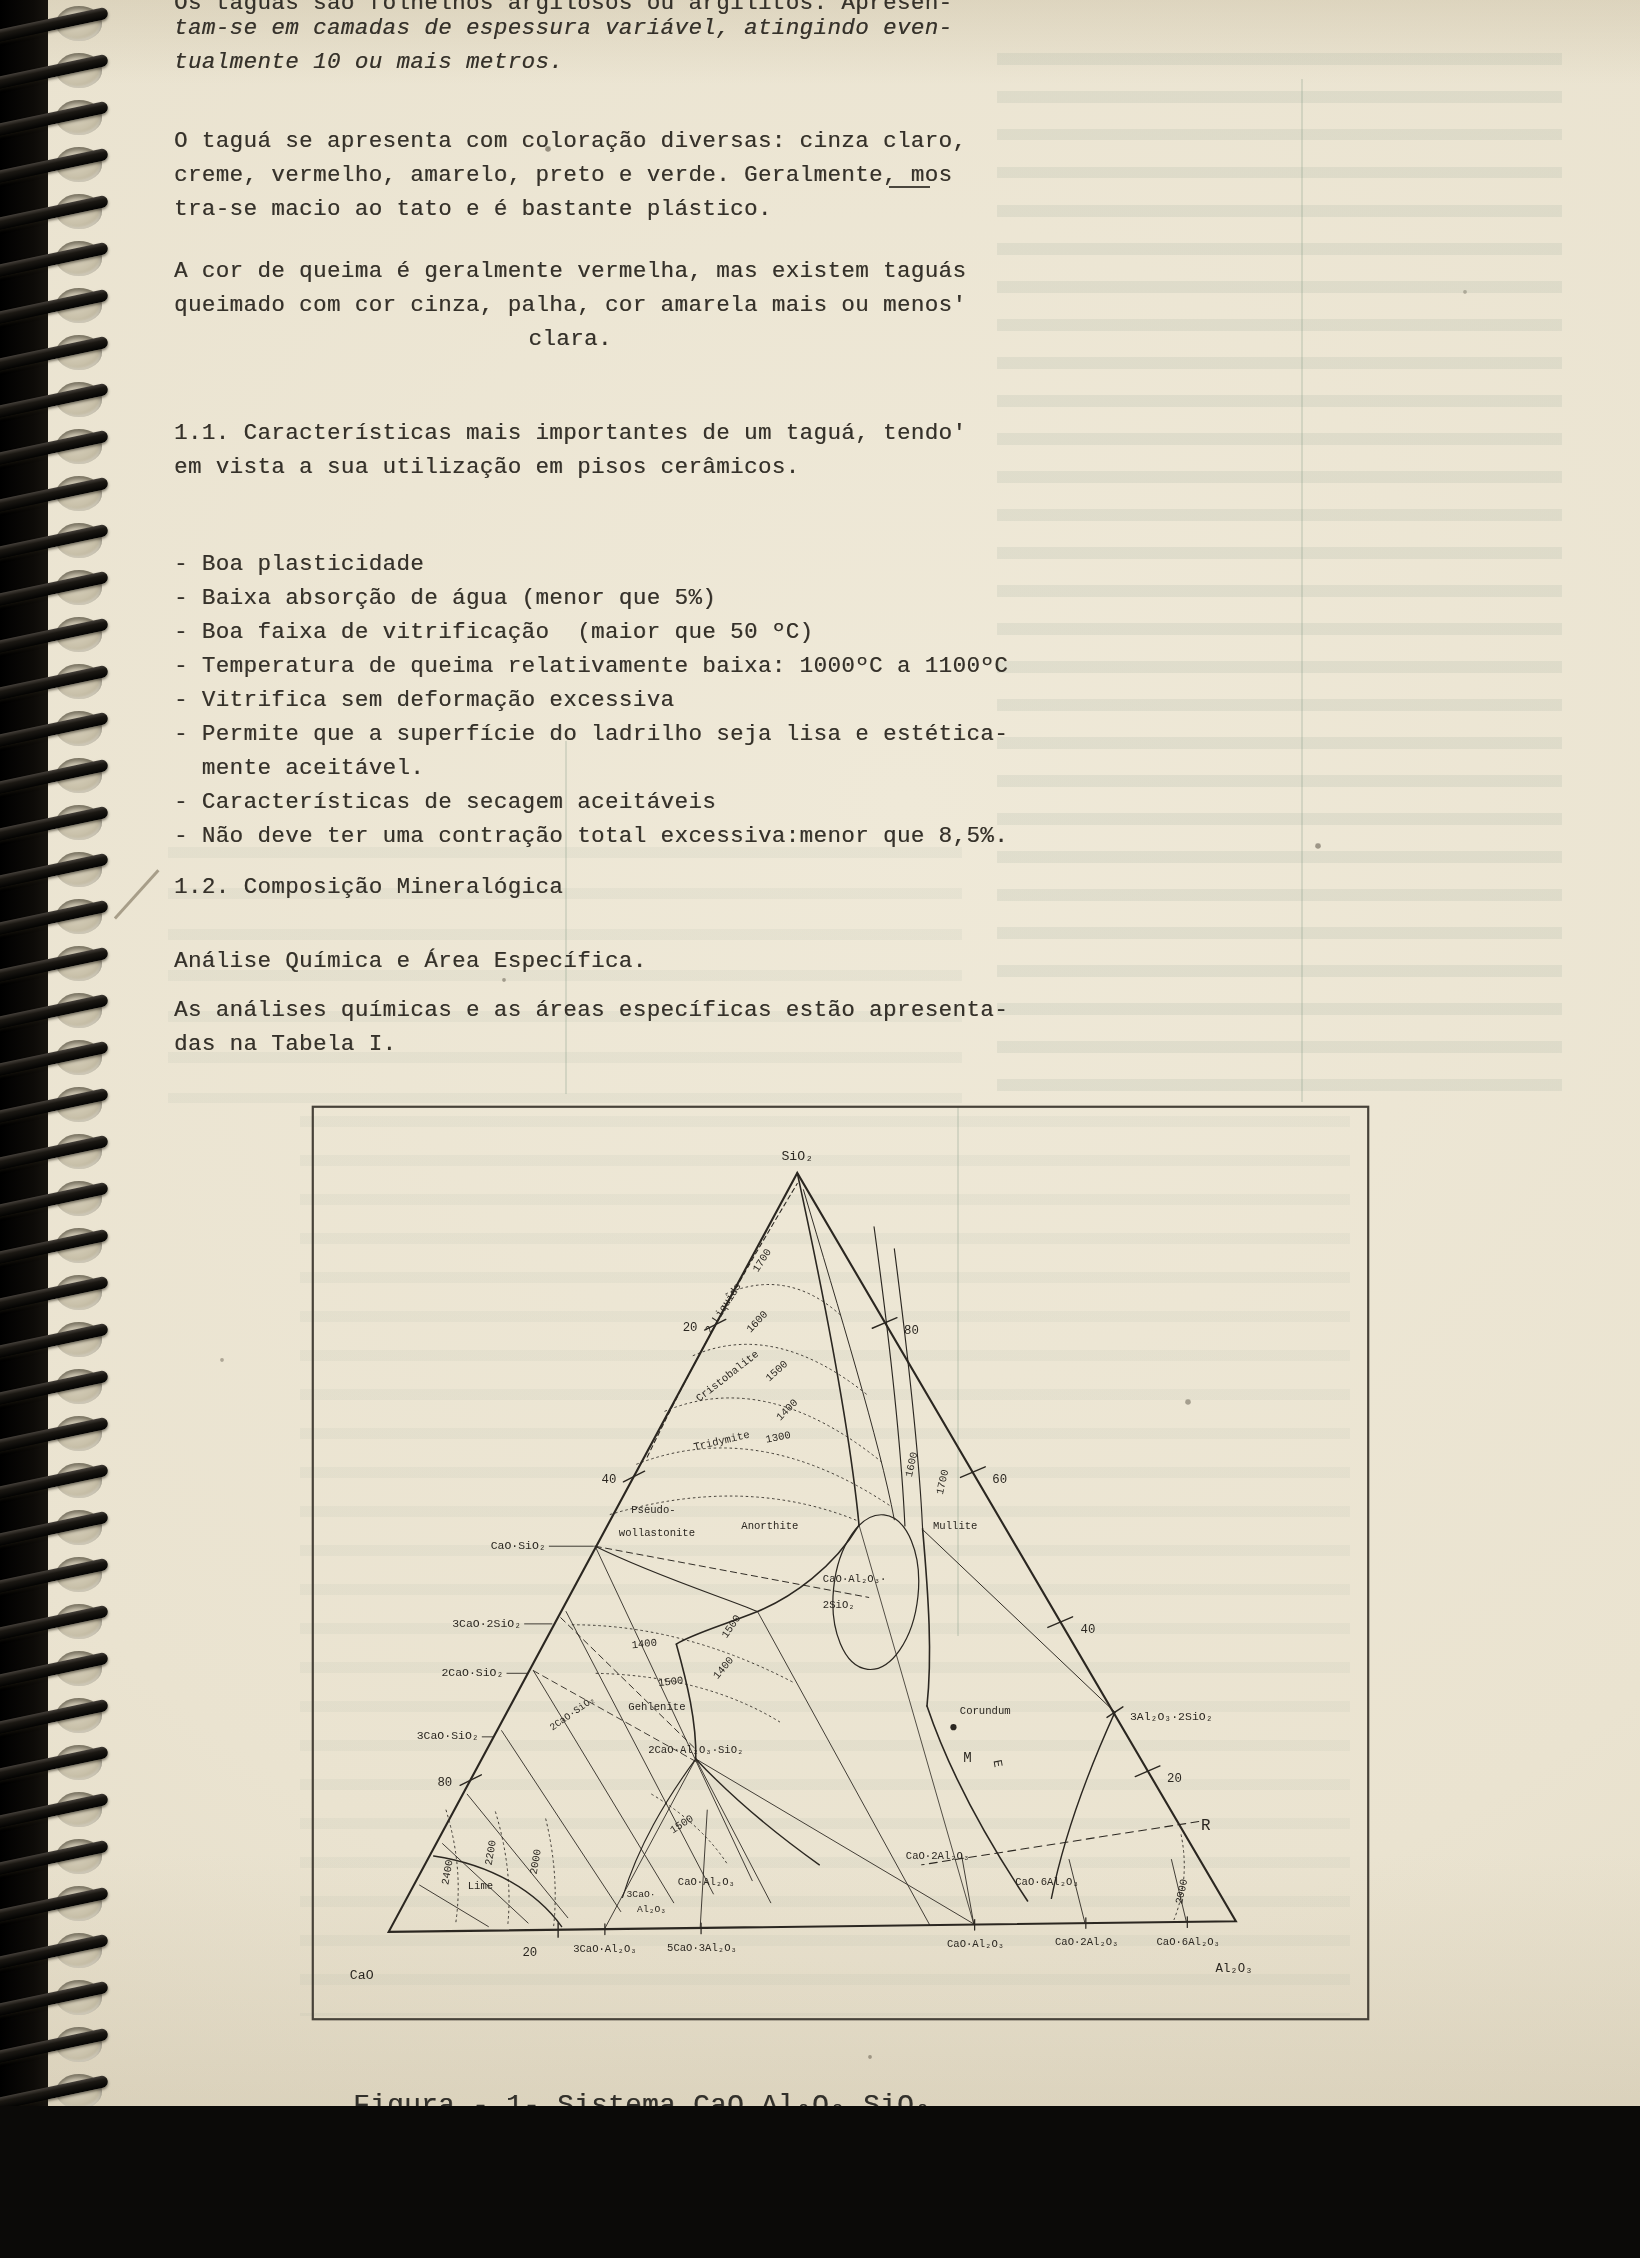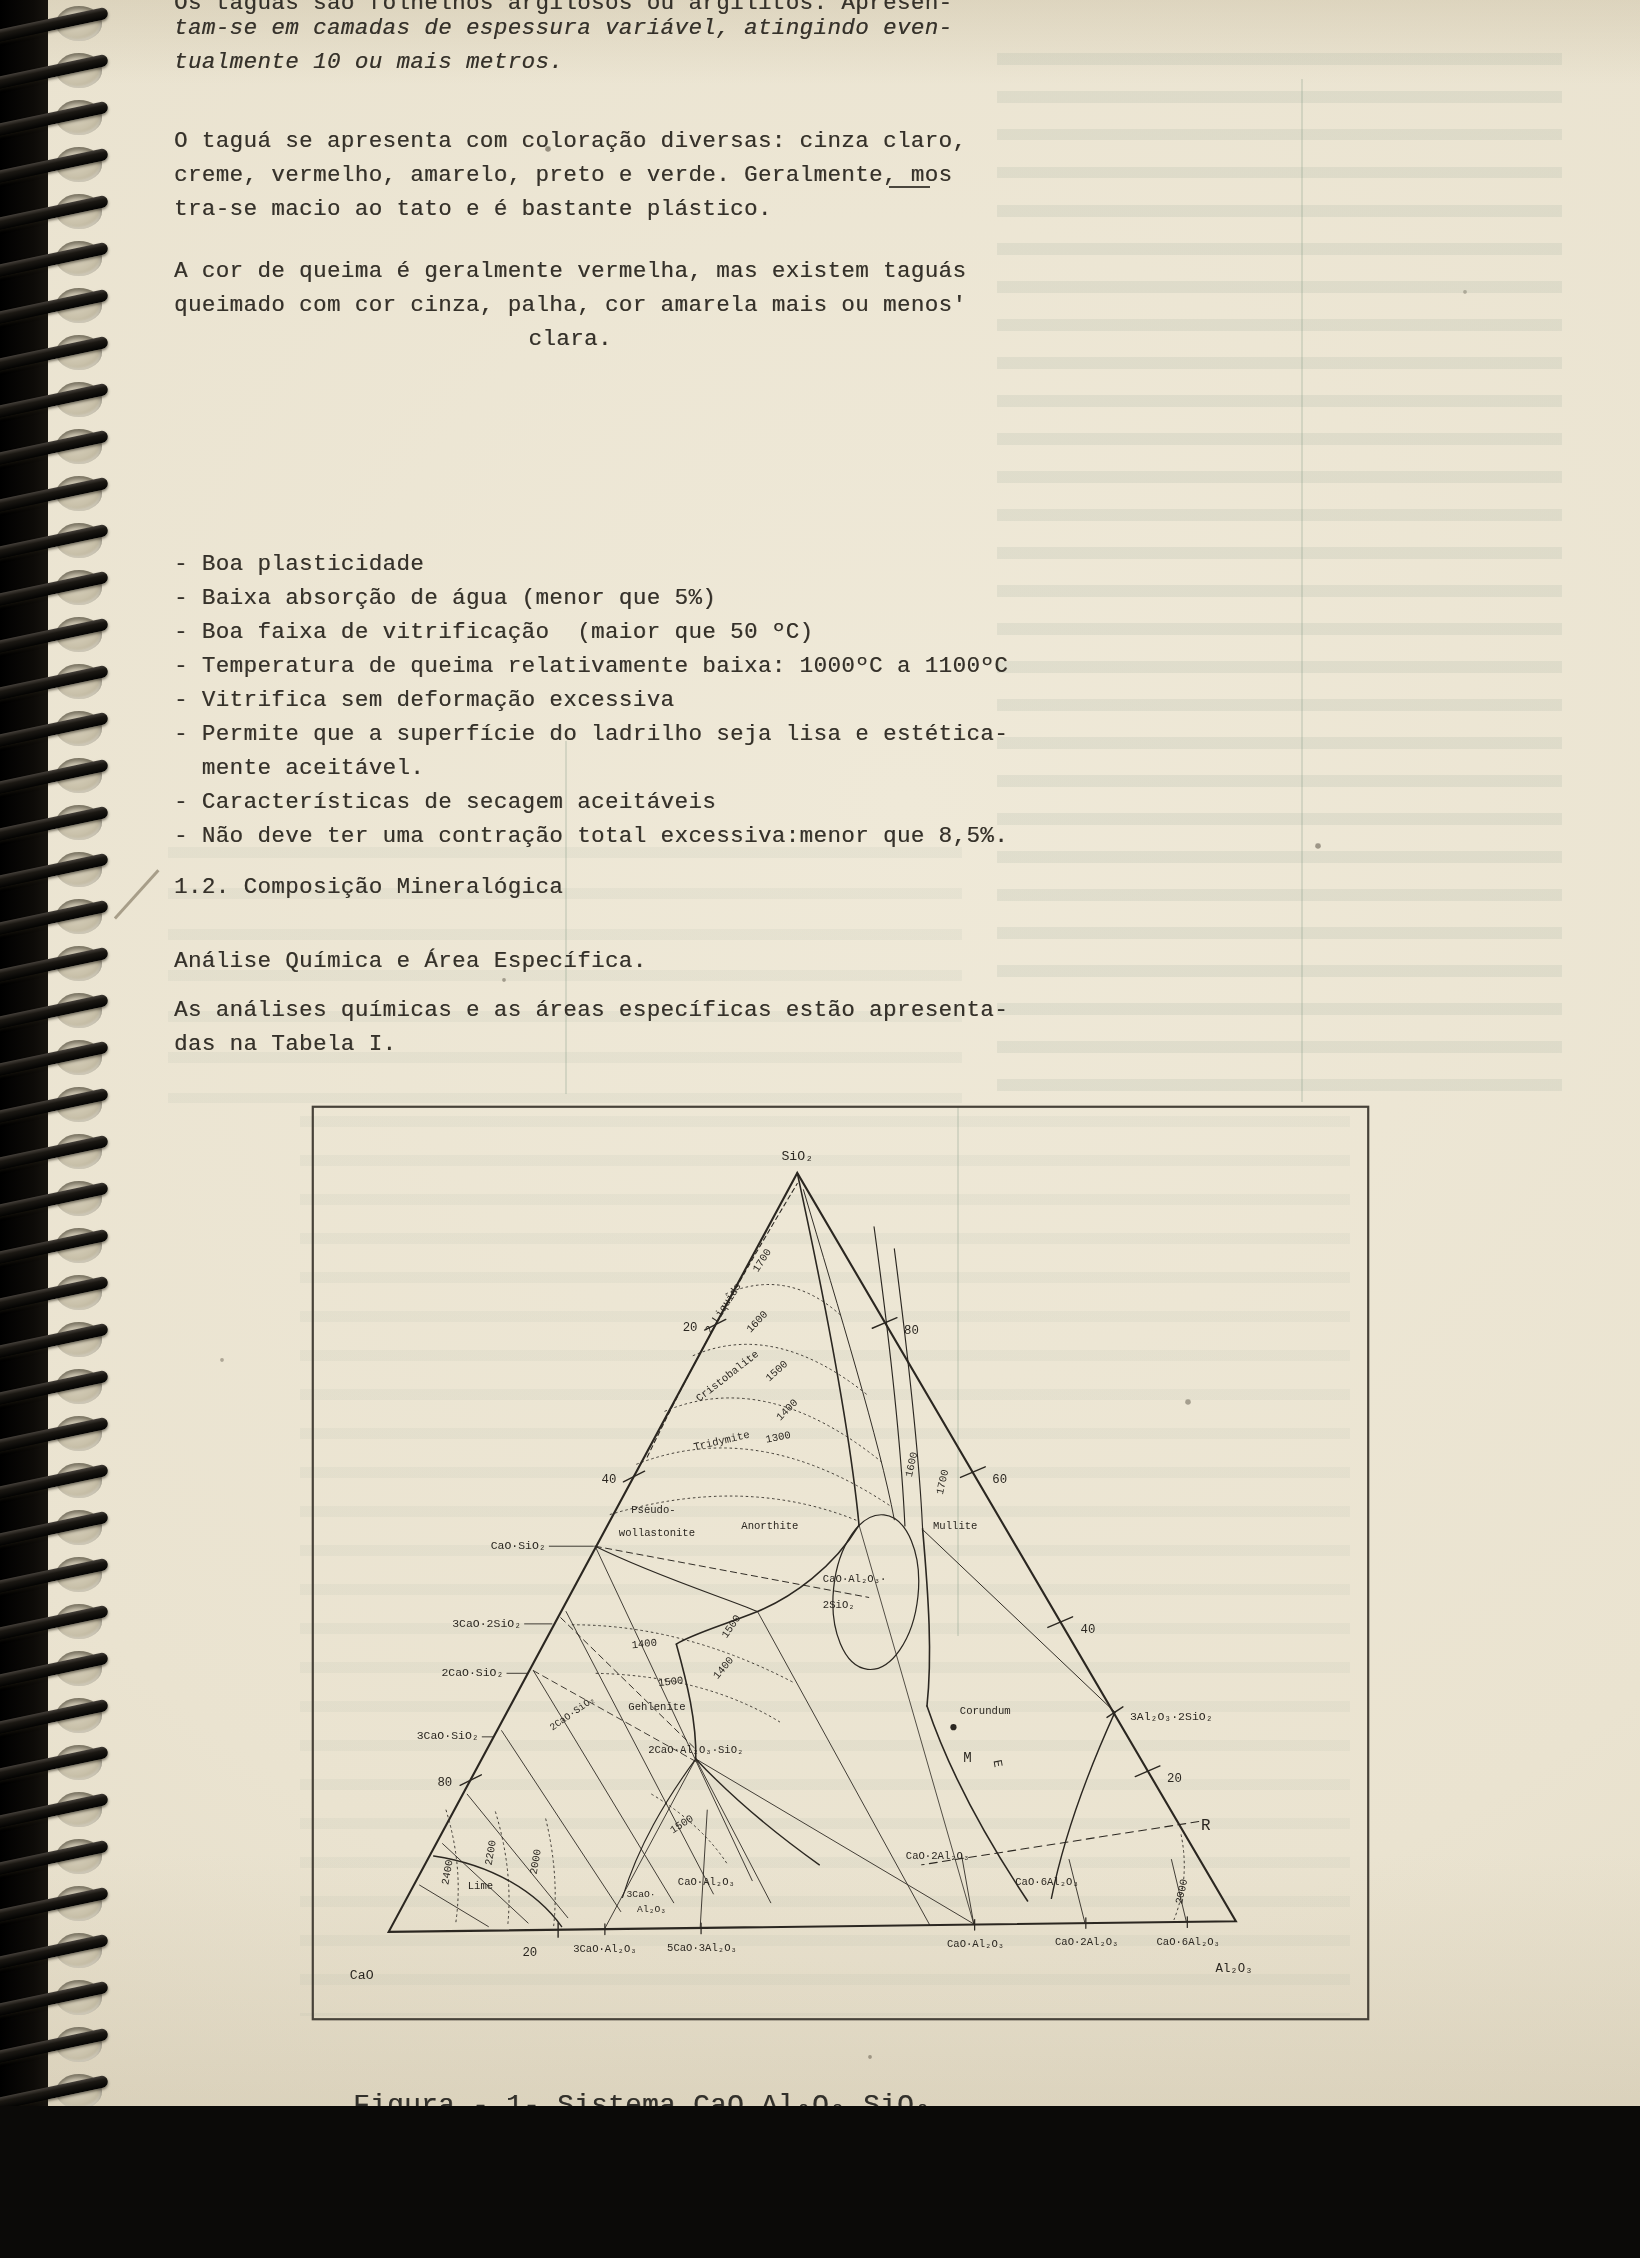--- a/index.html
+++ b/index.html
@@ -66,20 +66,22 @@
   <div class="tw" style="left:174px;top:-14px;">Os taguás são folhelhos argilosos ou argilitos. Apresen-</div>
   <div class="tw" style="left:174px;top:11px;font-style:italic;">tam-se em camadas de espessura variável, atingindo even-
 tualmente 10 ou mais metros.</div>
   <div class="tw" style="left:174px;top:124px;">O taguá se apresenta com coloração diversas: cinza claro,
 creme, vermelho, amarelo, preto e verde. Geralmente, mos
 tra-se macio ao tato e é bastante plástico.</div>
   <div class="mos-underline"></div>
   <div class="tw" style="left:174px;top:254px;text-align:center;">A cor de queima é geralmente vermelha, mas existem taguás
 queimado com cor cinza, palha, cor amarela mais ou menos'
 clara.</div>
+  <div class="tw" style="left:174px;top:416px;">1.1. Características mais importantes de um taguá, tendo'
+em vista a sua utilização em pisos cerâmicos.</div>
   <div class="tw bullets" style="left:174px;top:547px;">- Boa plasticidade
 - Baixa absorção de água (menor que 5%)
 - Boa faixa de vitrificação  (maior que 50 ºC)
 - Temperatura de queima relativamente baixa: 1000ºC a 1100ºC
 - Vitrifica sem deformação excessiva
 - Permite que a superfície do ladrilho seja lisa e estética-
   mente aceitável.
 - Características de secagem aceitáveis
 - Não deve ter uma contração total excessiva:menor que 8,5%.</div>
   <div class="tw" style="left:174px;top:870px;">1.2. Composição Mineralógica</div>

